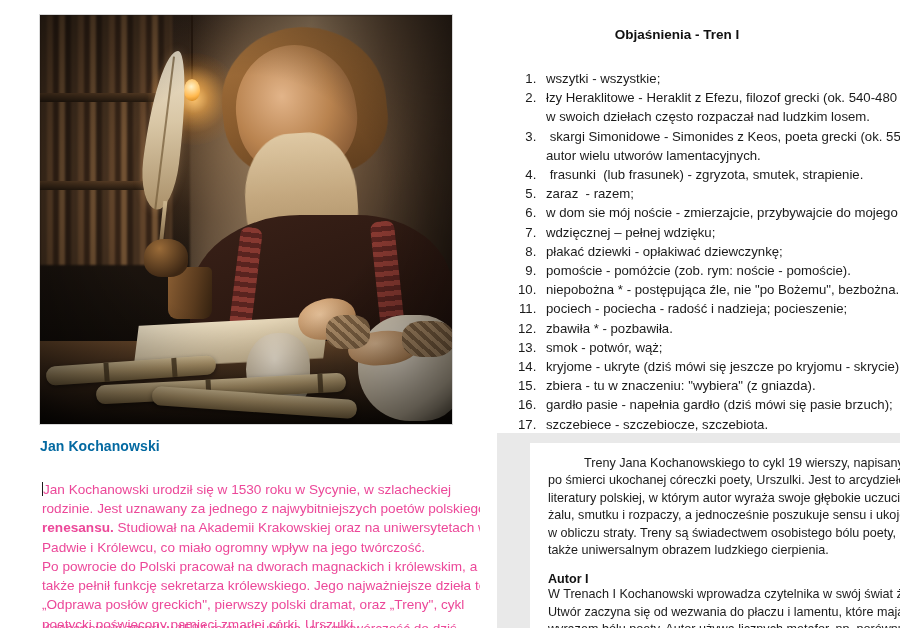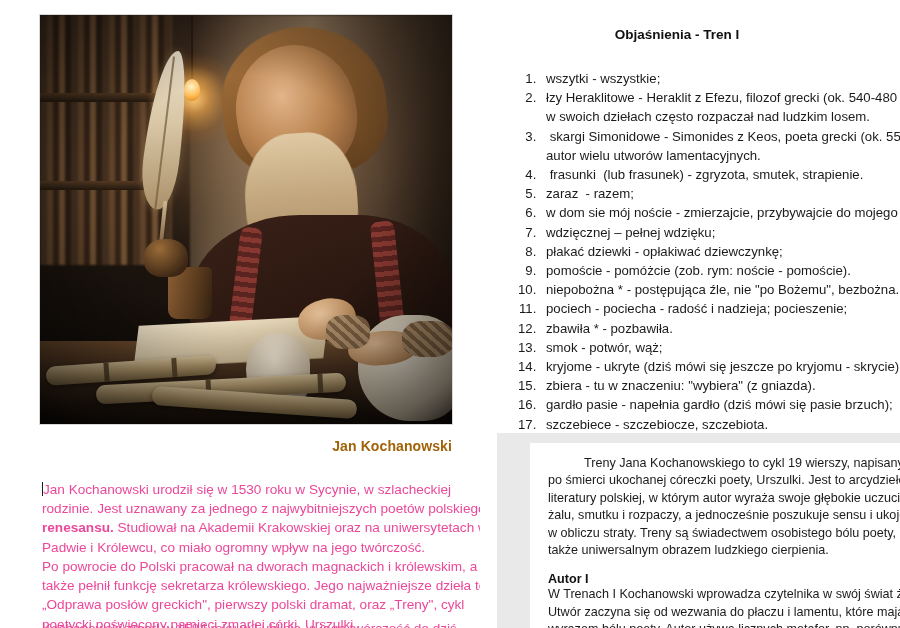--- a/index.html
+++ b/index.html
@@ -249,24 +249,24 @@
     inset: 0;
     background: radial-gradient(ellipse 78% 72% at 50% 45%, rgba(0,0,0,0) 42%, rgba(0,0,0,0.55) 88%, rgba(0,0,0,0.8) 100%);
     pointer-events: none;
   }
 
   #portrait-caption {
     position: absolute;
     left: 40px;
     top: 438px;
     width: 412px;
-    text-align: right;
+    text-align: left;
     font-size: 14px;
     font-weight: bold;
-    color: #a16207;
+    color: #0369a1;
     letter-spacing: 0.1px;
   }
 
   .body-para {
     position: absolute;
     left: 42px;
     width: 452px;
     font-size: 13.6px;
     line-height: 19.4px;
     color: #ec4899;

